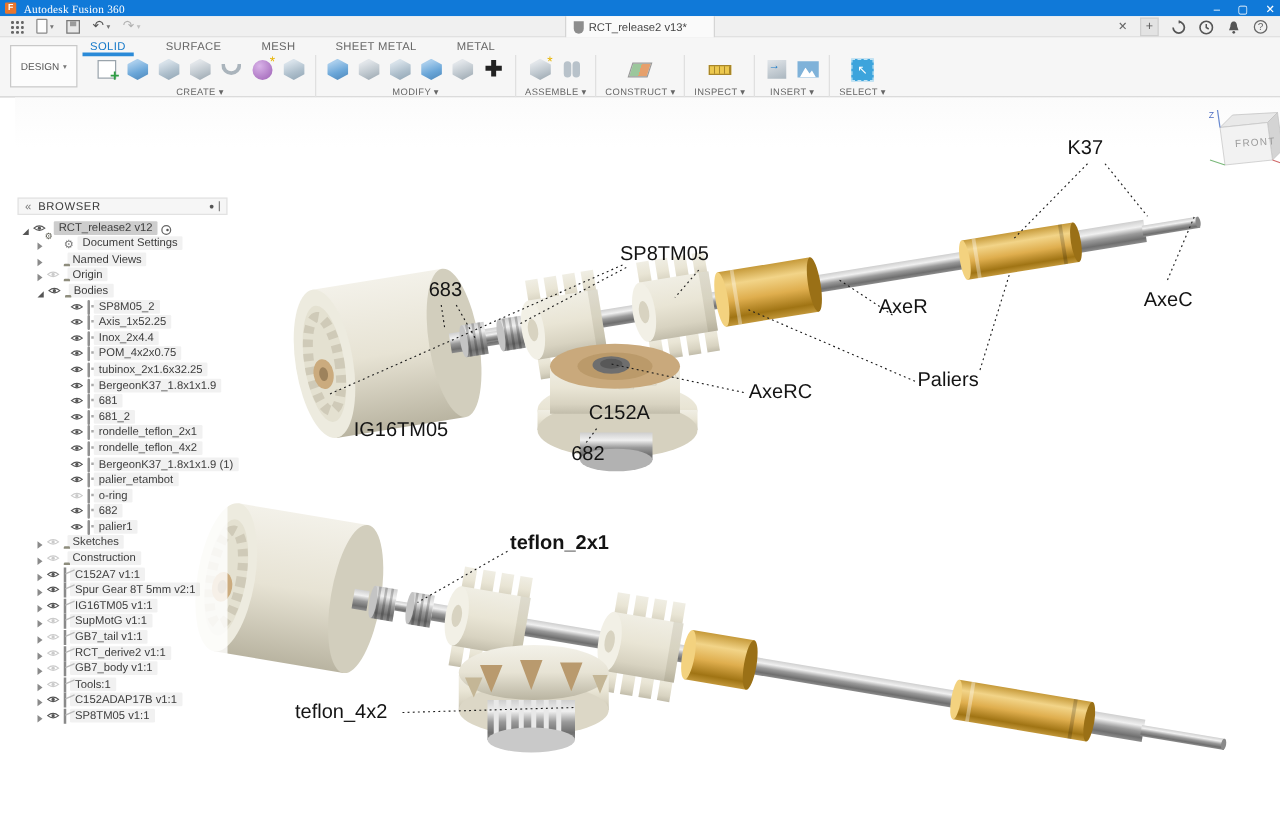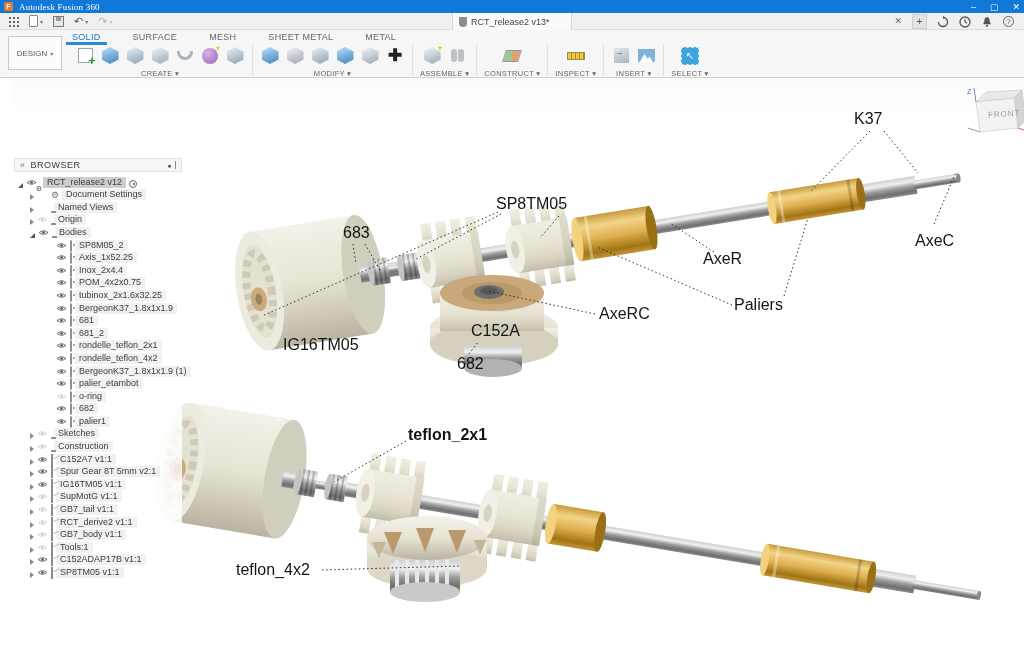--- a/index.html
+++ b/index.html
@@ -478,21 +478,21 @@
       <line x1="457" y1="354" x2="466" y2="342" stroke="#1c1c1c" stroke-width="0.9" stroke-dasharray="1.5 2.6"></line>
       <line x1="394" y1="441" x2="322" y2="482" stroke="#1c1c1c" stroke-width="0.9" stroke-dasharray="1.5 2.6"></line>
       <line x1="310" y1="570" x2="448" y2="566" stroke="#1c1c1c" stroke-width="0.9" stroke-dasharray="1.5 2.6"></line>
     </svg>
 
   <div id="annotations">
       <div class="annotation" style="left: 842px; top: 32px;">K37</div>
       <div class="annotation" style="left: 903px; top: 154px;">AxeC</div>
       <div class="annotation" style="left: 484px; top: 117px;">SP8TM05</div>
       <div class="annotation" style="left: 331px; top: 146px;">683</div>
-      <div class="annotation" style="left: 691px; top: 172px;">AxeR</div>
+      <div class="annotation" style="left: 691px; top: 159px;">AxeR</div>
       <div class="annotation" style="left: 722px; top: 218px;">Paliers</div>
       <div class="annotation" style="left: 587px; top: 227px;">AxeRC</div>
       <div class="annotation" style="left: 459px; top: 244px;">C152A</div>
       <div class="annotation" style="left: 445px; top: 277px;">682</div>
       <div class="annotation" style="left: 271px; top: 258px;">IG16TM05</div>
       <div class="annotation" style="left: 396px; top: 348px; font-weight: bold;">teflon_2x1</div>
       <div class="annotation" style="left: 224px; top: 483px;">teflon_4x2</div>
     </div>
 
   <svg class="viewcube" width="70" height="78" viewBox="0 0 70 78">

